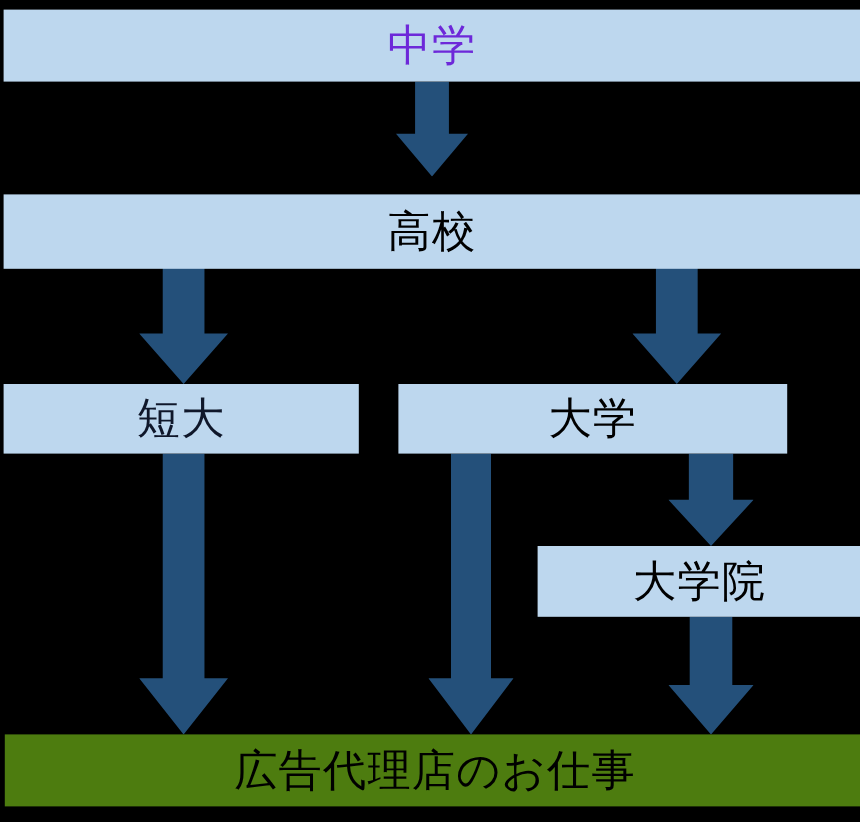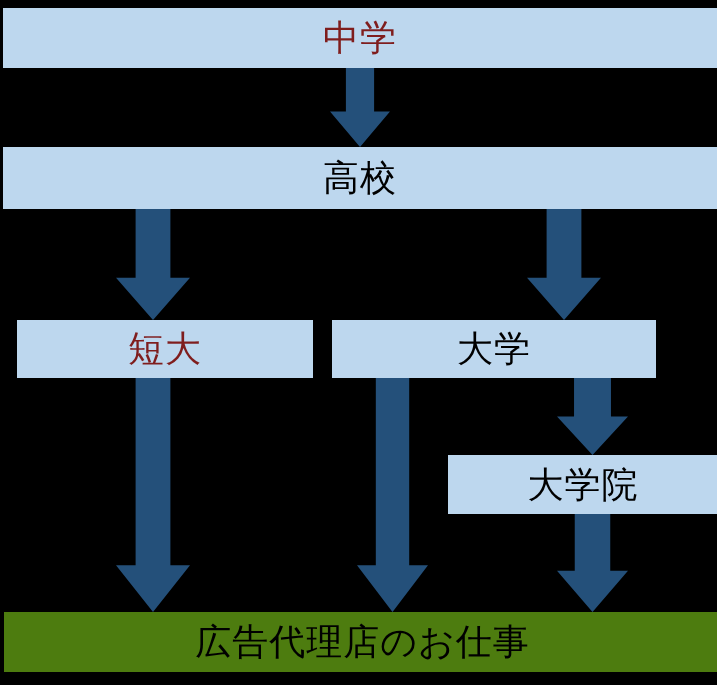--- a/index.html
+++ b/index.html
@@ -76,27 +76,27 @@
     <div class="arrow" style="left: 357px; top: 378px; width: 71px; height: 234px;">
       <svg viewBox="0 0 71 234" preserveAspectRatio="none">
         <polygon points="18.82,0.00 52.19,0.00 52.19,187.20 71.00,187.20 35.50,234.00 0.00,187.20 18.82,187.20" fill="#24507A"></polygon>
       </svg>
     </div>
     <div class="arrow" style="left: 557px; top: 514px; width: 71px; height: 98px;">
       <svg viewBox="0 0 71 98" preserveAspectRatio="none">
         <polygon points="17.75,0.00 53.25,0.00 53.25,56.84 71.00,56.84 35.50,98.00 0.00,56.84 17.75,56.84" fill="#24507A"></polygon>
       </svg>
     </div>
-    <div class="node" style="left: 3px; top: 8px; width: 714px; height: 60px; background: rgb(189, 215, 238); color: #7f1d1d;">
+    <div class="node" style="left: 3px; top: 8px; width: 714px; height: 60px; background: rgb(189, 215, 238); color: #6d28d9;">
       <span class="node-label" style="font-size: 36px;">中学</span>
     </div>
-    <div class="node" style="left: 3px; top: 147px; width: 714px; height: 62px; background: rgb(189, 215, 238); color: rgb(0, 0, 0);">
+    <div class="node" style="left: 3px; top: 162px; width: 714px; height: 62px; background: rgb(189, 215, 238); color: rgb(0, 0, 0);">
       <span class="node-label" style="font-size: 36px;">高校</span>
     </div>
-    <div class="node" style="left: 3px; top: 320px; width: 296px; height: 58px; background: rgb(189, 215, 238); color: #7f1d1d; margin-left: 14px;">
+    <div class="node" style="left: 3px; top: 320px; width: 296px; height: 58px; background: rgb(189, 215, 238); color: #0f172a;">
       <span class="node-label" style="font-size: 36px;">短大</span>
     </div>
     <div class="node" style="left: 332px; top: 320px; width: 324px; height: 58px; background: rgb(189, 215, 238); color: rgb(0, 0, 0);">
       <span class="node-label" style="font-size: 36px;">大学</span>
     </div>
     <div class="node" style="left: 448px; top: 455px; width: 270px; height: 59px; background: rgb(189, 215, 238); color: rgb(0, 0, 0);">
       <span class="node-label" style="font-size: 36px;">大学院</span>
     </div>
     <div class="node" style="left: 4px; top: 612px; width: 717px; height: 60px; background: #4d7c0f; color: rgb(0, 0, 0);">
       <span class="node-label" style="font-size: 36px;">広告代理店のお仕事</span>

